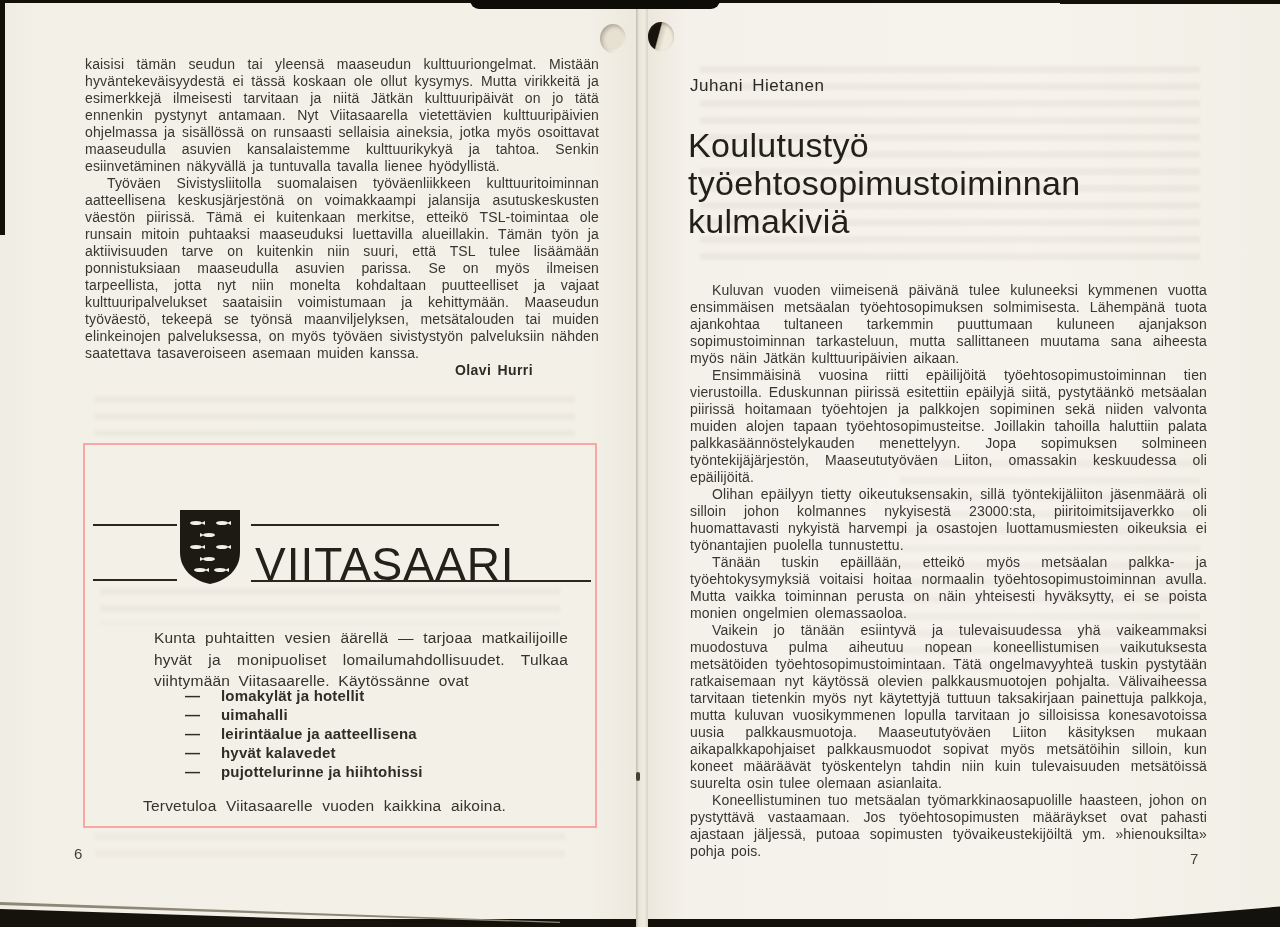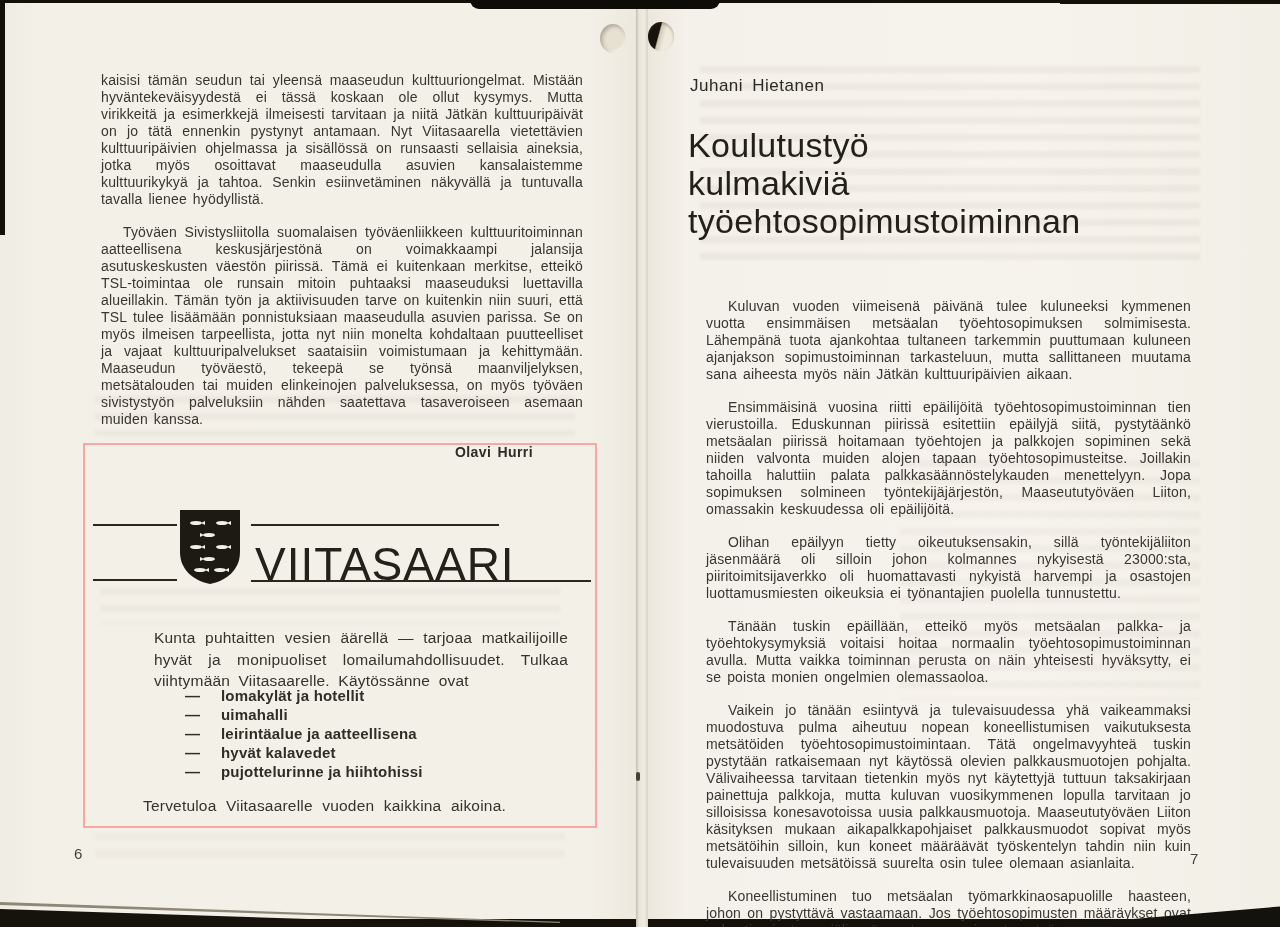--- a/index.html
+++ b/index.html
@@ -54,25 +54,25 @@
     box-shadow:inset 0 2px 3px rgba(60,50,35,.3);
   }
   
   .ghost{
     position:absolute;pointer-events:none;opacity:.5;filter:blur(1.8px);
     background:repeating-linear-gradient(180deg,
       rgba(122,110,90,.14) 0 7px, rgba(122,110,90,0) 7px 17px);
   }
   
   .body-text{position:absolute;font-size:14px;line-height:17px;letter-spacing:.15px;word-spacing:2px;color:#393530;}
-  .body-text p{margin:16px;text-align:justify;}
+  .body-text p{margin:0;text-align:justify;}
   .body-text p.indent{text-indent:22px;}
   .left-body{left:85px;top:56px;width:514px;}
   .right-body{left:690px;top:282px;width:517px;}
-  .signature{margin-top:13px;text-align:right;padding-right:66px;font-weight:bold;letter-spacing:.4px;color:#2e2b25;}
+  .signature{margin-top:0;text-align:right;padding-right:66px;font-weight:bold;letter-spacing:.4px;color:#2e2b25;}
   .author{position:absolute;left:690px;top:76px;font-size:17px;letter-spacing:.5px;color:#2c2924;word-spacing:4px;}
   .article-title{position:absolute;left:688px;top:126px;font-size:34px;line-height:38px;letter-spacing:.3px;color:#232019;font-weight:400;}
   .page-number{position:absolute;font-size:15px;color:#45413a;}
   .pn-left{left:74px;top:845px;}
   .pn-right{left:1190px;top:850px;}
   
   .ad-box{
     position:absolute;left:83px;top:443px;width:514px;height:385px;
     border:2px solid #fca5a5;box-sizing:border-box;
   }
@@ -189,22 +189,22 @@
 
   <div class="ad-closing">Tervetuloa Viitasaarelle vuoden kaikkina aikoina.</div>
 </div>
 
 <div class="page-number pn-left">6</div>
 
 <div class="author">Juhani Hietanen</div>
 
 <div class="article-title">
   <div>Koulutustyö</div>
+  <div>työehtosopimustoiminnan</div>
   <div>kulmakiviä</div>
-  <div>työehtosopimustoiminnan</div>
 </div>
 
 <div class="body-text right-body">
   <p class="indent">Kuluvan vuoden viimeisenä päivänä tulee kuluneeksi kymmenen vuotta ensimmäisen metsäalan työehtosopimuksen solmimisesta. Lähempänä tuota ajankohtaa tultaneen tarkemmin puuttumaan kuluneen ajanjakson sopimustoiminnan tarkasteluun, mutta sallittaneen muutama sana aiheesta myös näin Jätkän kulttuuripäivien aikaan.</p>
   <p class="indent">Ensimmäisinä vuosina riitti epäilijöitä työehtosopimustoiminnan tien vierustoilla. Eduskunnan piirissä esitettiin epäilyjä siitä, pystytäänkö metsäalan piirissä hoitamaan työehtojen ja palkkojen sopiminen sekä niiden valvonta muiden alojen tapaan työehtosopimusteitse. Joillakin tahoilla haluttiin palata palkkasäännöstelykauden menettelyyn. Jopa sopimuksen solmineen työntekijäjärjestön, Maaseututyöväen Liiton, omassakin keskuudessa oli epäilijöitä.</p>
   <p class="indent">Olihan epäilyyn tietty oikeutuksensakin, sillä työntekijäliiton jäsenmäärä oli silloin johon kolmannes nykyisestä 23000:sta, piiritoimitsijaverkko oli huomattavasti nykyistä harvempi ja osastojen luottamusmiesten oikeuksia ei työnantajien puolella tunnustettu.</p>
   <p class="indent">Tänään tuskin epäillään, etteikö myös metsäalan palkka- ja työehtokysymyksiä voitaisi hoitaa normaalin työehtosopimustoiminnan avulla. Mutta vaikka toiminnan perusta on näin yhteisesti hyväksytty, ei se poista monien ongelmien olemassaoloa.</p>
   <p class="indent">Vaikein jo tänään esiintyvä ja tulevaisuudessa yhä vaikeammaksi muodostuva pulma aiheutuu nopean koneellistumisen vaikutuksesta metsätöiden työehtosopimustoimintaan. Tätä ongelmavyyhteä tuskin pystytään ratkaisemaan nyt käytössä olevien palkkausmuotojen pohjalta. Välivaiheessa tarvitaan tietenkin myös nyt käytettyjä tuttuun taksakirjaan painettuja palkkoja, mutta kuluvan vuosikymmenen lopulla tarvitaan jo silloisissa konesavotoissa uusia palkkausmuotoja. Maaseututyöväen Liiton käsityksen mukaan aikapalkkapohjaiset palkkausmuodot sopivat myös metsätöihin silloin, kun koneet määräävät työskentelyn tahdin niin kuin tulevaisuuden metsätöissä suurelta osin tulee olemaan asianlaita.</p>
   <p class="indent">Koneellistuminen tuo metsäalan työmarkkinaosapuolille haasteen, johon on pystyttävä vastaamaan. Jos työehtosopimusten määräykset ovat pahasti ajastaan jäljessä, putoaa sopimusten työvaikeustekijöiltä ym. »hienouksilta» pohja pois.</p>
 </div>

